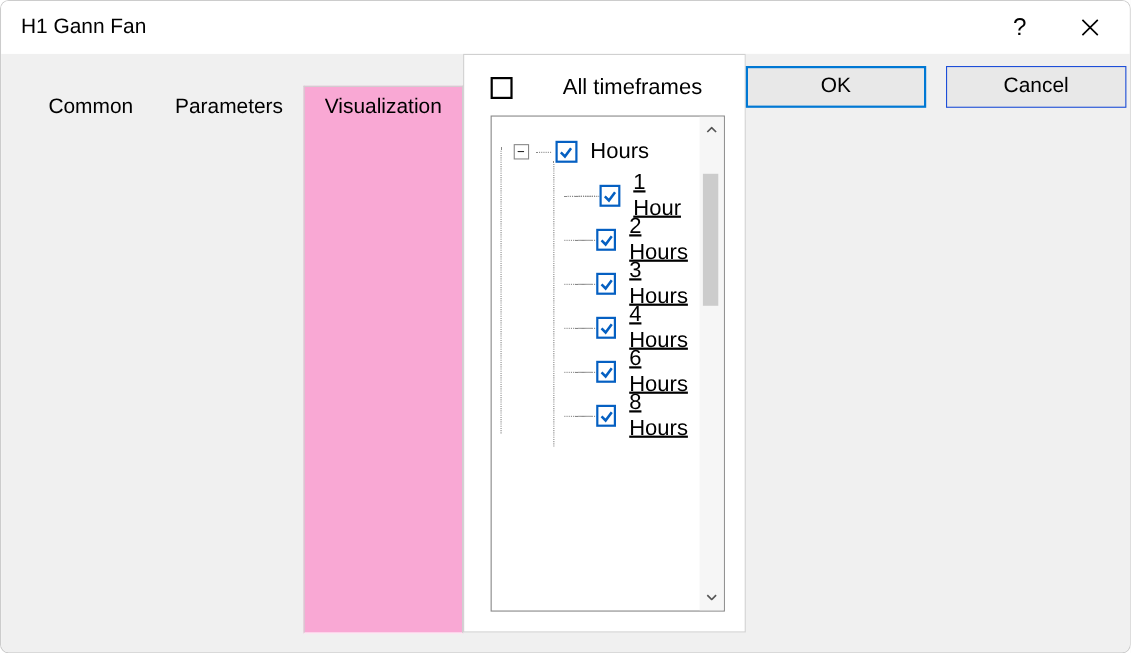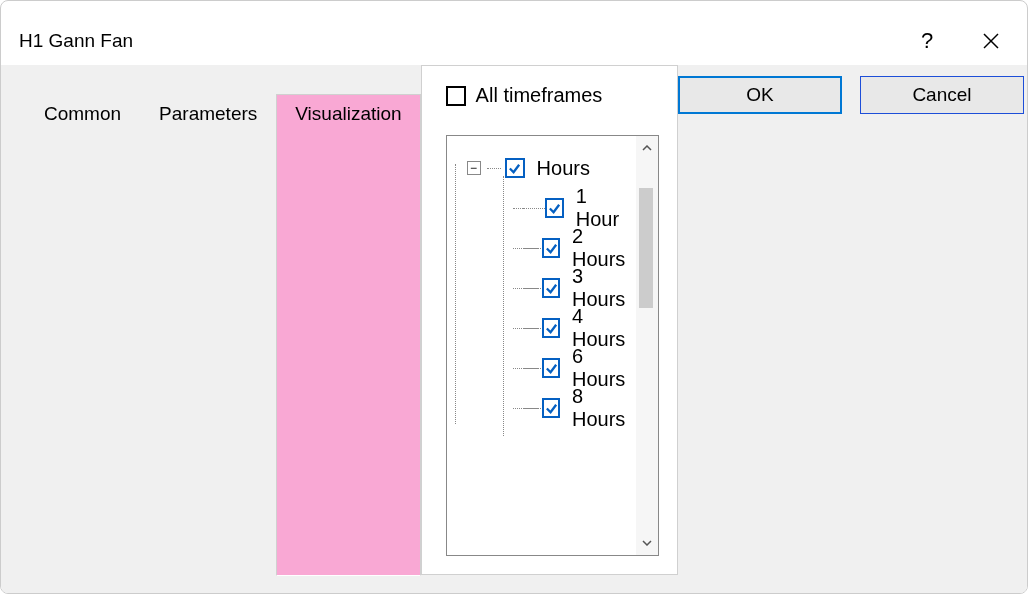--- a/index.html
+++ b/index.html
@@ -20,21 +20,20 @@
       display: flex;
       flex-direction: column;
       overflow: hidden;
     }
     .titlebar {
       height: 48px;
       display: flex;
       align-items: center;
       padding: 0 12px 0 18px;
       background: #fff;
-      margin-top: 16px;
     }
     .title {
       flex: 1;
       font-size: 19px;
       font-weight: 400;
       color: #000;
     }
     .titlebar-buttons {
       display: flex;
       gap: 32px;
@@ -88,21 +87,22 @@
       flex: 1;
       background: #fff;
       border: 1px solid #d0d0d0;
       display: flex;
       flex-direction: column;
       padding: 18px 18px 18px 24px;
     }
     .all-tf-row {
       display: flex;
       align-items: center;
-      margin-bottom: 28px;
+      margin-bottom: 14px;
+      gap: 36px;
     }
     .all-tf-check {
       width: 20px;
       height: 20px;
       border: 2px solid #000;
       margin-right: 10px;
       background: #fff;
       cursor: pointer;
     }
     .all-tf-label {
@@ -154,21 +154,21 @@
       background: #ccc;
       border-radius: 0;
     }
     .tree-node {
       display: flex;
       align-items: center;
       height: 40px;
       position: relative;
     }
     .tree-parent { padding-left: 0; }
-    .tree-child { padding-left: 46px; }
+    .tree-child { padding-left: 46px; text-decoration: underline; }
     .tree-vline {
       position: absolute;
       left: 8px;
       top: 28px;
       width: 1px;
       height: 260px;
       border-left: 1px dotted #888;
     }
     .tree-vline-inner {
       position: absolute;

